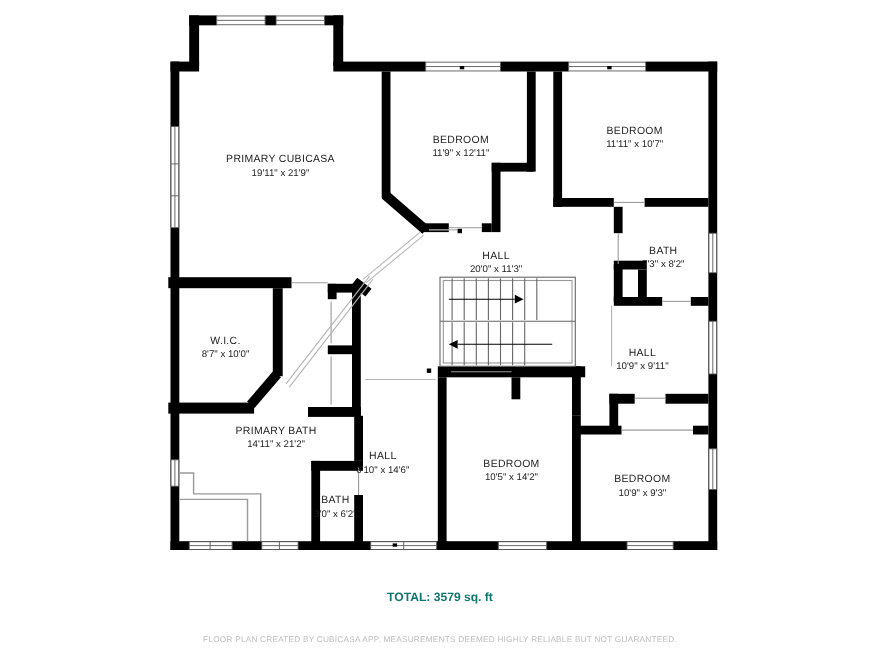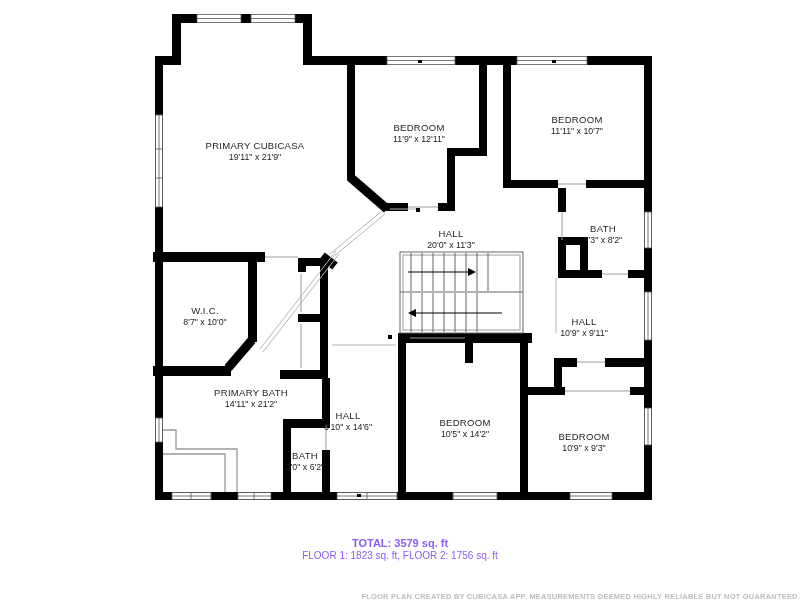--- a/index.html
+++ b/index.html
@@ -4,25 +4,25 @@
 <style>
   html,body{margin:0;padding:0;background:#ffffff;}
   #stage{position:relative;width:800px;height:600px;background:#fff;overflow:hidden;
          font-family:"Liberation Sans", sans-serif;}
   svg{position:absolute;left:0;top:0;}
   .w{fill:#000;}
   .room-label{position:absolute;transform:translate(-50%,-50%);text-align:center;
               color:#1c1c1c;white-space:nowrap;line-height:1.25;}
   .rname{font-size:9.5px;letter-spacing:.3px;}
   .rdims{font-size:8.8px;}
-  #footer{position:absolute;left:0;top:537px;width:100%;text-align:center;color:#8b5cf6;}
+  #footer{position:absolute;left:0;top:537px;width:100%;text-align:center;color:#0f766e;}
   #footer .f1{font-size:11px;font-weight:bold;}
   #footer .f2,#footer .f3{font-size:10px;margin-top:1px;}
-  #disclaimer{position:absolute;left:0;top:592px;width:100%;text-align:right;
-              font-size:7.5px;color:#bdbdbd;letter-spacing:.2px;font-weight:bold;}
+  #disclaimer{position:absolute;left:0;top:577px;width:100%;text-align:center;
+              font-size:7.5px;color:#bdbdbd;letter-spacing:.2px;}
   #watermark{position:absolute;left:2px;top:556px;font-size:19px;color:#d4d4d4;
              letter-spacing:1.5px;font-weight:bold;-webkit-text-stroke:1px #cfcfcf;
              color:transparent;}
 </style>
 </head>
 <body>
 
 <div id="stage">
 
 <svg width="800" height="530" viewBox="0 0 800 530">
@@ -294,17 +294,16 @@
   <div class="rname">BEDROOM</div>
   <div class="rdims">10'5" x 14'2"</div>
 </div>
 <div class="room-label" style="left:584px;top:442px">
   <div class="rname">BEDROOM</div>
   <div class="rdims">10'9" x 9'3"</div>
 </div>
 
 <div id="footer">
   <div class="f1">TOTAL: 3579 sq. ft</div>
-  <div class="f2">FLOOR 1: 1823 sq. ft, FLOOR 2: 1756 sq. ft</div>
 </div>
 <div id="disclaimer">FLOOR PLAN CREATED BY CUBICASA APP. MEASUREMENTS DEEMED HIGHLY RELIABLE BUT NOT GUARANTEED.</div>
 
 </div>
 
 </body></html>

